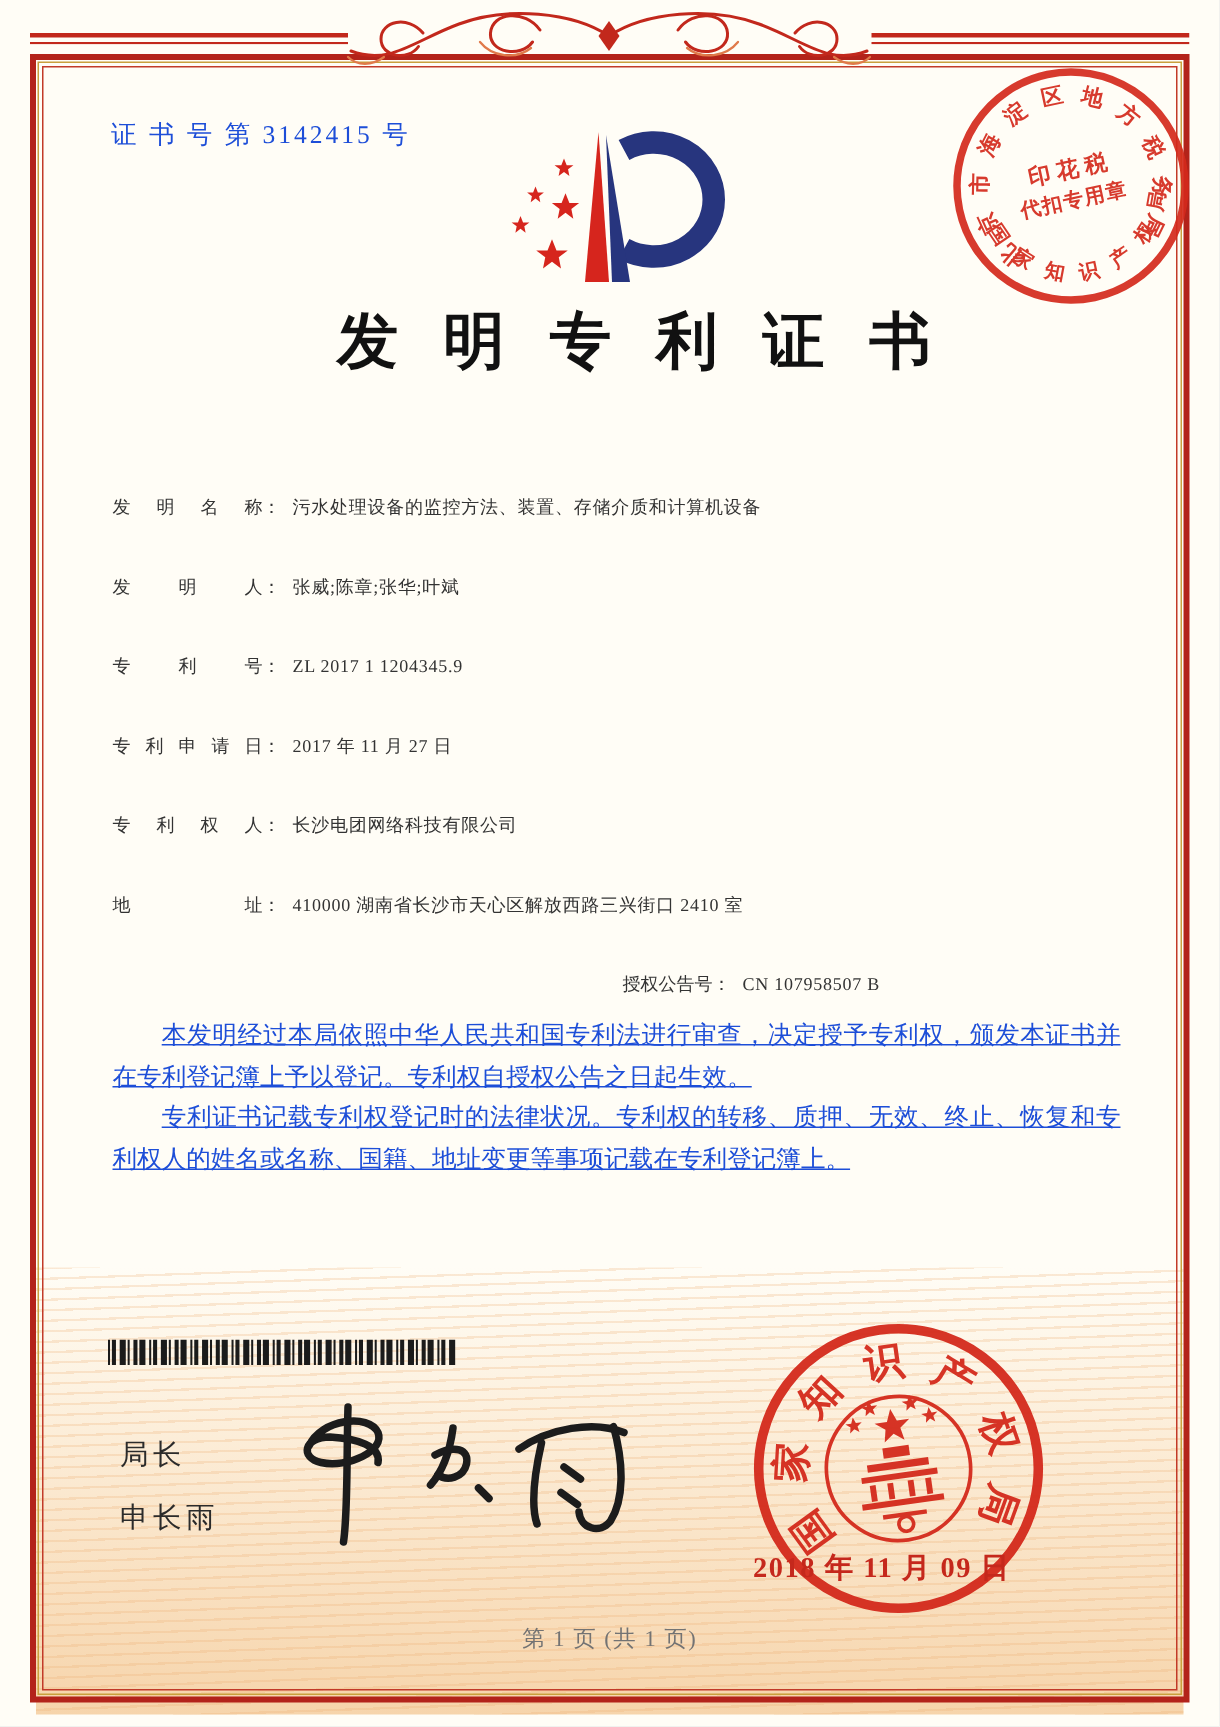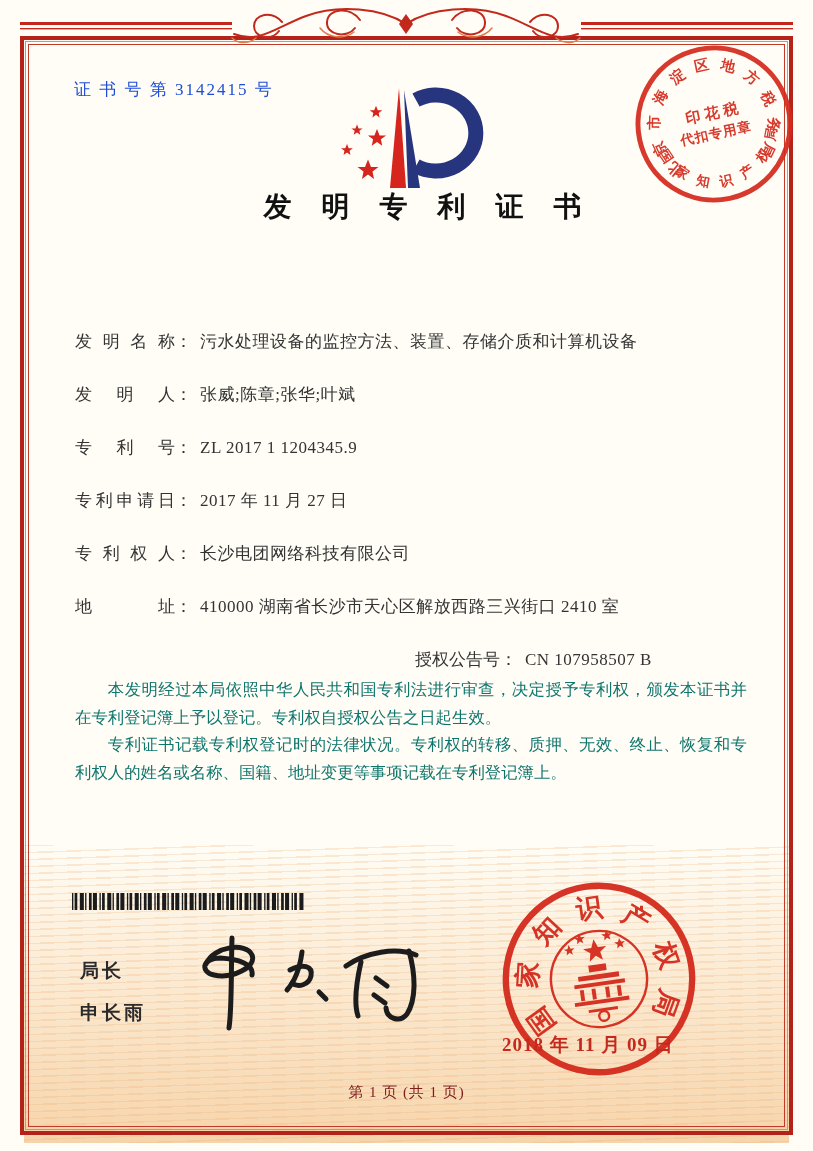--- a/index.html
+++ b/index.html
@@ -9,34 +9,34 @@
   .texture{position:absolute;left:24px;right:24px;top:845px;bottom:8px;z-index:0;pointer-events:none;
      background:
        repeating-linear-gradient(178deg, rgba(236,172,112,.25) 0 1.5px, rgba(255,255,255,0) 1.5px 7px),
        linear-gradient(180deg, rgba(250,228,198,0) 0%, rgba(248,216,176,.45) 40%, rgba(244,202,152,.8) 100%);}
   
   .frame{position:absolute;left:20px;right:20px;top:36px;bottom:16px;border:4px solid #b3231a;z-index:2;pointer-events:none;}
   .frame-gold{position:absolute;inset:1px;border:1px solid #c9a03c;}
   .frame-thin{position:absolute;inset:2px;border:1px solid #c23a28;}
   .abs{position:absolute;z-index:3;}
   .cert-no{left:74px;top:78px;font-size:17px;letter-spacing:2px;color:#1d4ed8;}
-  .title{left:0;right:0;top:188px;text-align:center;font-size:28px;font-weight:bold;
+  .title{left:0;right:0;top:200px;text-align:center;font-size:41px;font-weight:bold;
          letter-spacing:30px;text-indent:30px;color:#111;margin-left:32px;}
-  .row{left:75px;right:58px;font-size:17px;color:#333;}
+  .row{left:75px;right:58px;font-size:12px;color:#333;}
   .flabel{display:inline-block;width:100px;text-align:justify;text-align-last:justify;vertical-align:top;}
   .colon{margin-right:8px;}
   .fvalue{letter-spacing:.5px;}
   .pair2{position:absolute;left:340px;top:0;}
-  .paras{left:75px;right:66px;top:676px;font-size:16.4px;line-height:27.6px;text-align:justify;color:#0f766e;}
+  .paras{left:75px;right:66px;top:676px;font-size:16.4px;line-height:27.6px;text-align:justify;color:#1d4ed8;text-decoration:underline;}
   .paras p{margin:0;text-indent:2em;}
   .signer{left:80px;top:950px;font-family:"Liberation Sans","DejaVu Sans",sans-serif;
-          font-size:19px;font-weight:700;letter-spacing:3px;color:#2b2b2b;line-height:42px;}
+          font-size:19px;font-weight:400;letter-spacing:3px;color:#2b2b2b;line-height:42px;}
   .sig-svg{left:170px;top:922px;}
   .stamp-date{left:502px;top:1032px;font-size:19px;font-weight:bold;color:#c5281c;letter-spacing:1px;z-index:4;}
-  .footer{left:0;right:0;top:1083px;text-align:center;font-size:15px;color:#7f1d1d;letter-spacing:1px;}
+  .footer{left:0;right:0;top:1083px;text-align:center;font-size:15px;color:#737373;letter-spacing:1px;}
   .tax-stamp{left:628px;top:38px;transform:rotate(-12deg);opacity:.92;}
   .issue-stamp{left:494px;top:876px;transform:rotate(-8deg);opacity:.95;}
   svg text{font-family:"Liberation Sans","DejaVu Sans",sans-serif;}
 </style>
 </head>
 <body>
 
 <div class="page">
 
   <div class="texture"></div>

